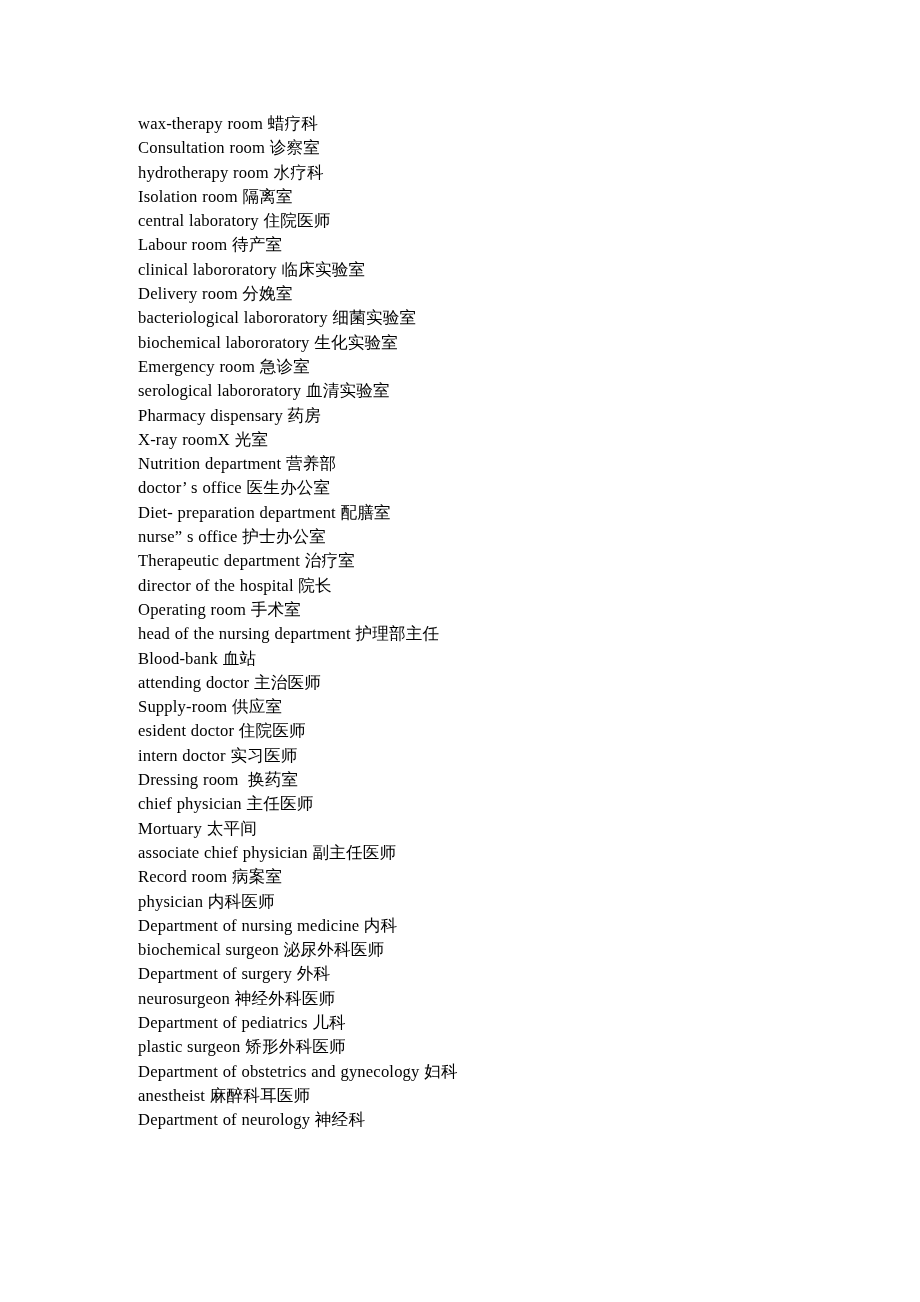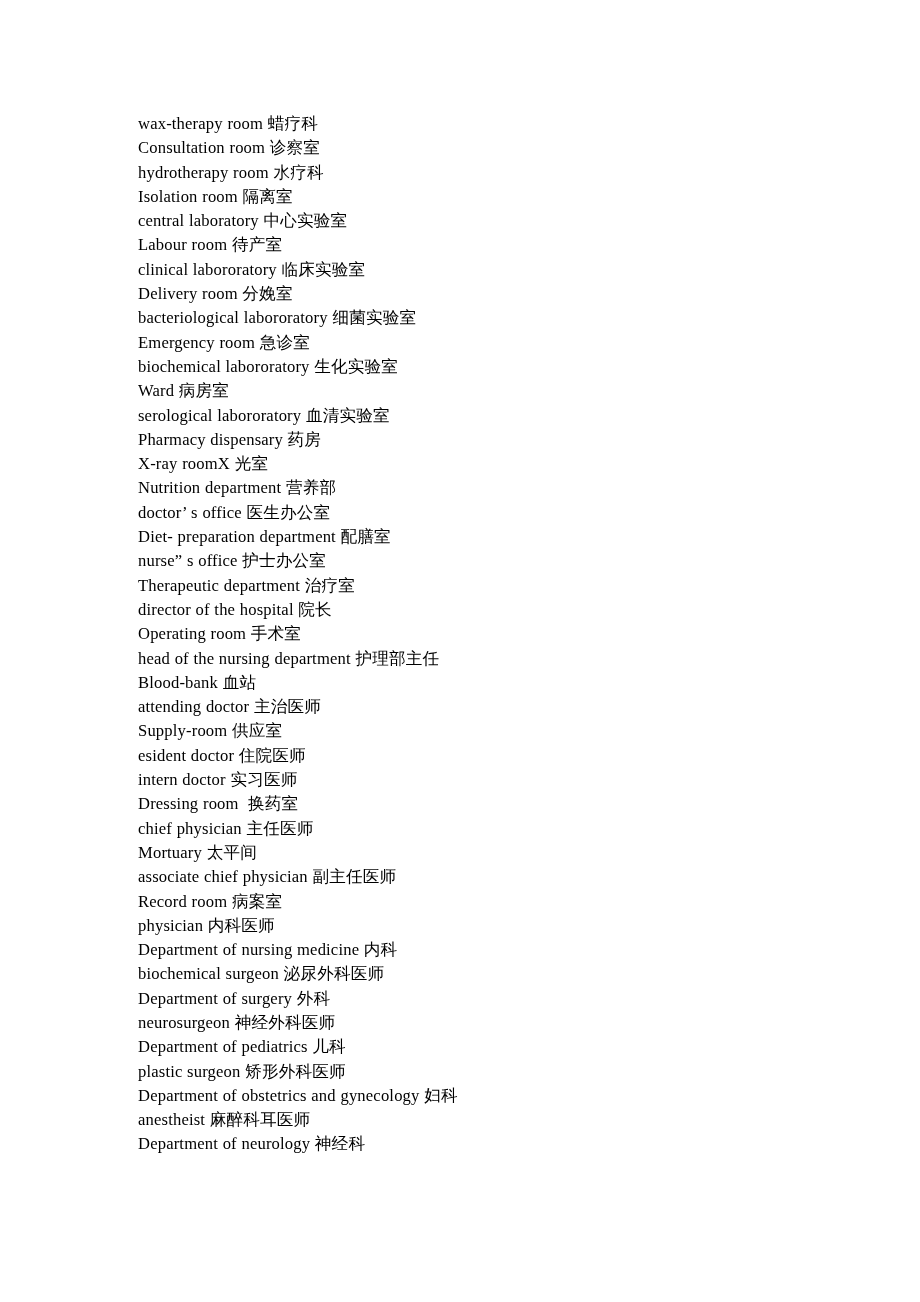--- a/index.html
+++ b/index.html
@@ -41,28 +41,27 @@
 </style>
 </head>
 <body>
 
 <div class="page">
   <div class="content-body">
     <div class="glossary-line">wax-therapy room 蜡疗科</div>
     <div class="glossary-line">Consultation room 诊察室</div>
     <div class="glossary-line">hydrotherapy room 水疗科</div>
     <div class="glossary-line">Isolation room 隔离室</div>
-    <div class="glossary-line">central laboratory 中心实验室</div>
+    <div class="glossary-line">central laboratory 住院医师</div>
     <div class="glossary-line">Labour room 待产室</div>
     <div class="glossary-line">clinical labororatory 临床实验室</div>
     <div class="glossary-line">Delivery room 分娩室</div>
     <div class="glossary-line">bacteriological labororatory 细菌实验室</div>
+    <div class="glossary-line">biochemical labororatory 生化实验室</div>
     <div class="glossary-line">Emergency room 急诊室</div>
-    <div class="glossary-line">biochemical labororatory 生化实验室</div>
-    <div class="glossary-line">Ward 病房室</div>
     <div class="glossary-line">serological labororatory 血清实验室</div>
     <div class="glossary-line">Pharmacy dispensary 药房</div>
     <div class="glossary-line">X-ray roomX 光室</div>
     <div class="glossary-line">Nutrition department 营养部</div>
     <div class="glossary-line">doctor’ s office 医生办公室</div>
     <div class="glossary-line">Diet- preparation department 配膳室</div>
     <div class="glossary-line">nurse” s office 护士办公室</div>
     <div class="glossary-line">Therapeutic department 治疗室</div>
     <div class="glossary-line">director of the hospital 院长</div>
     <div class="glossary-line">Operating room 手术室</div>

